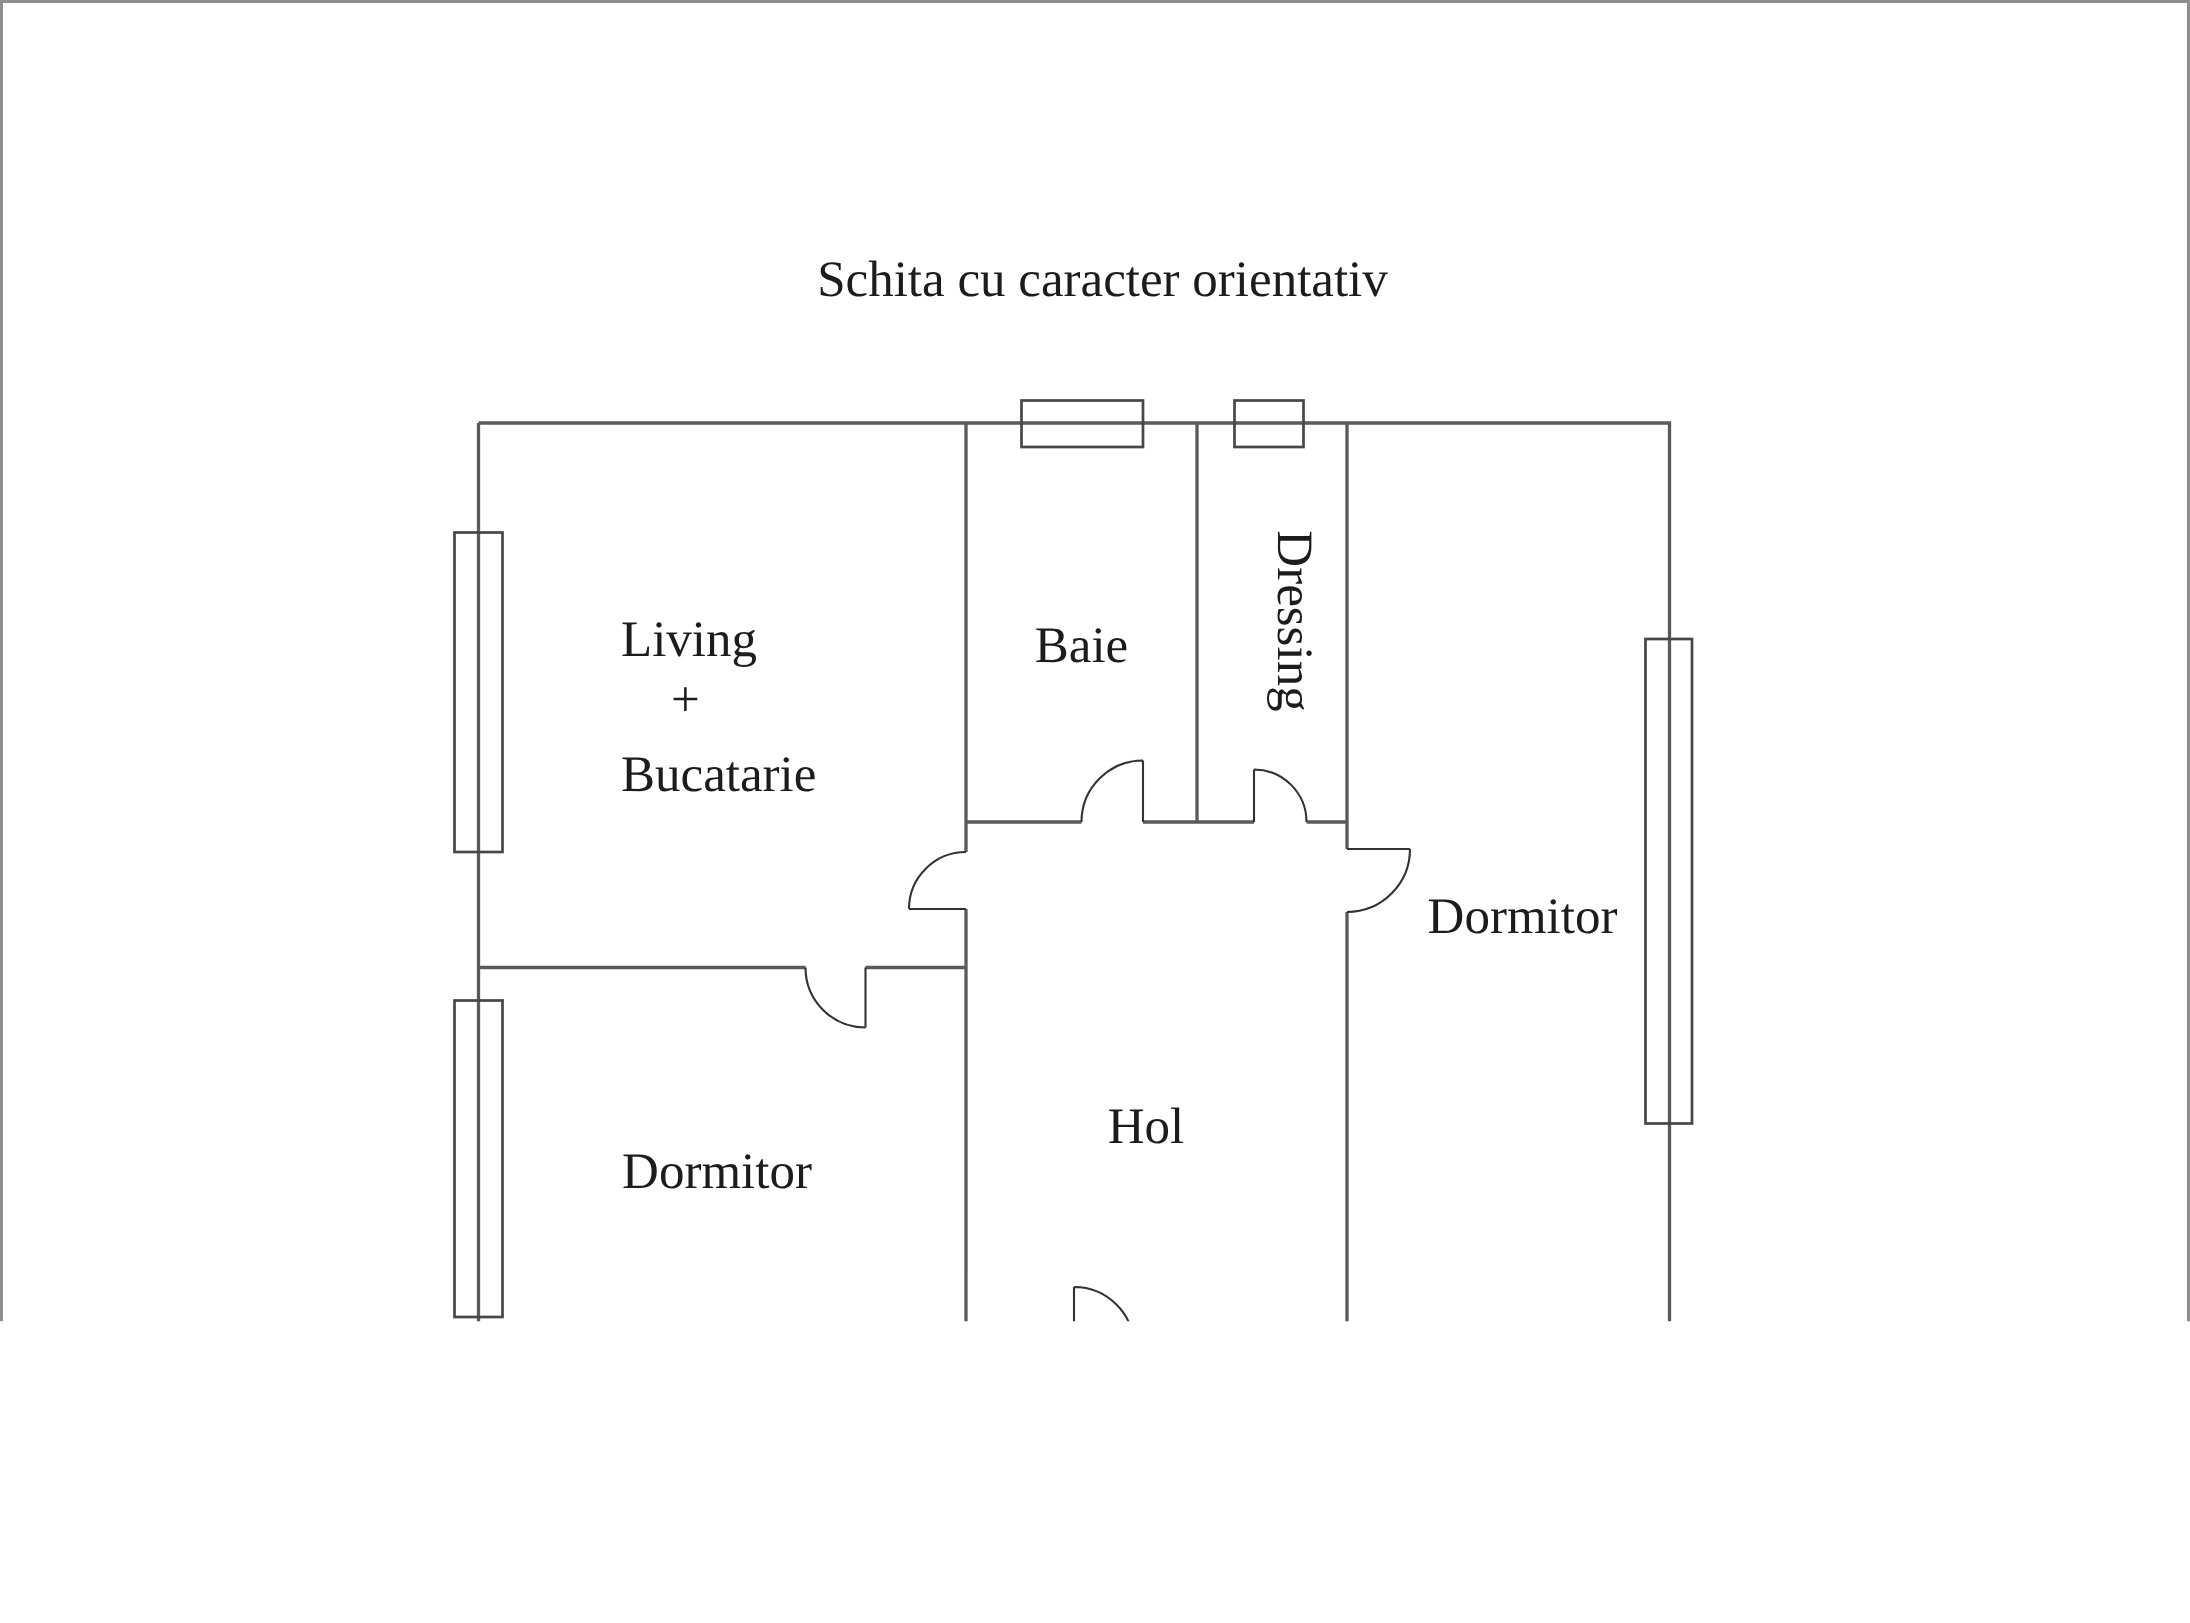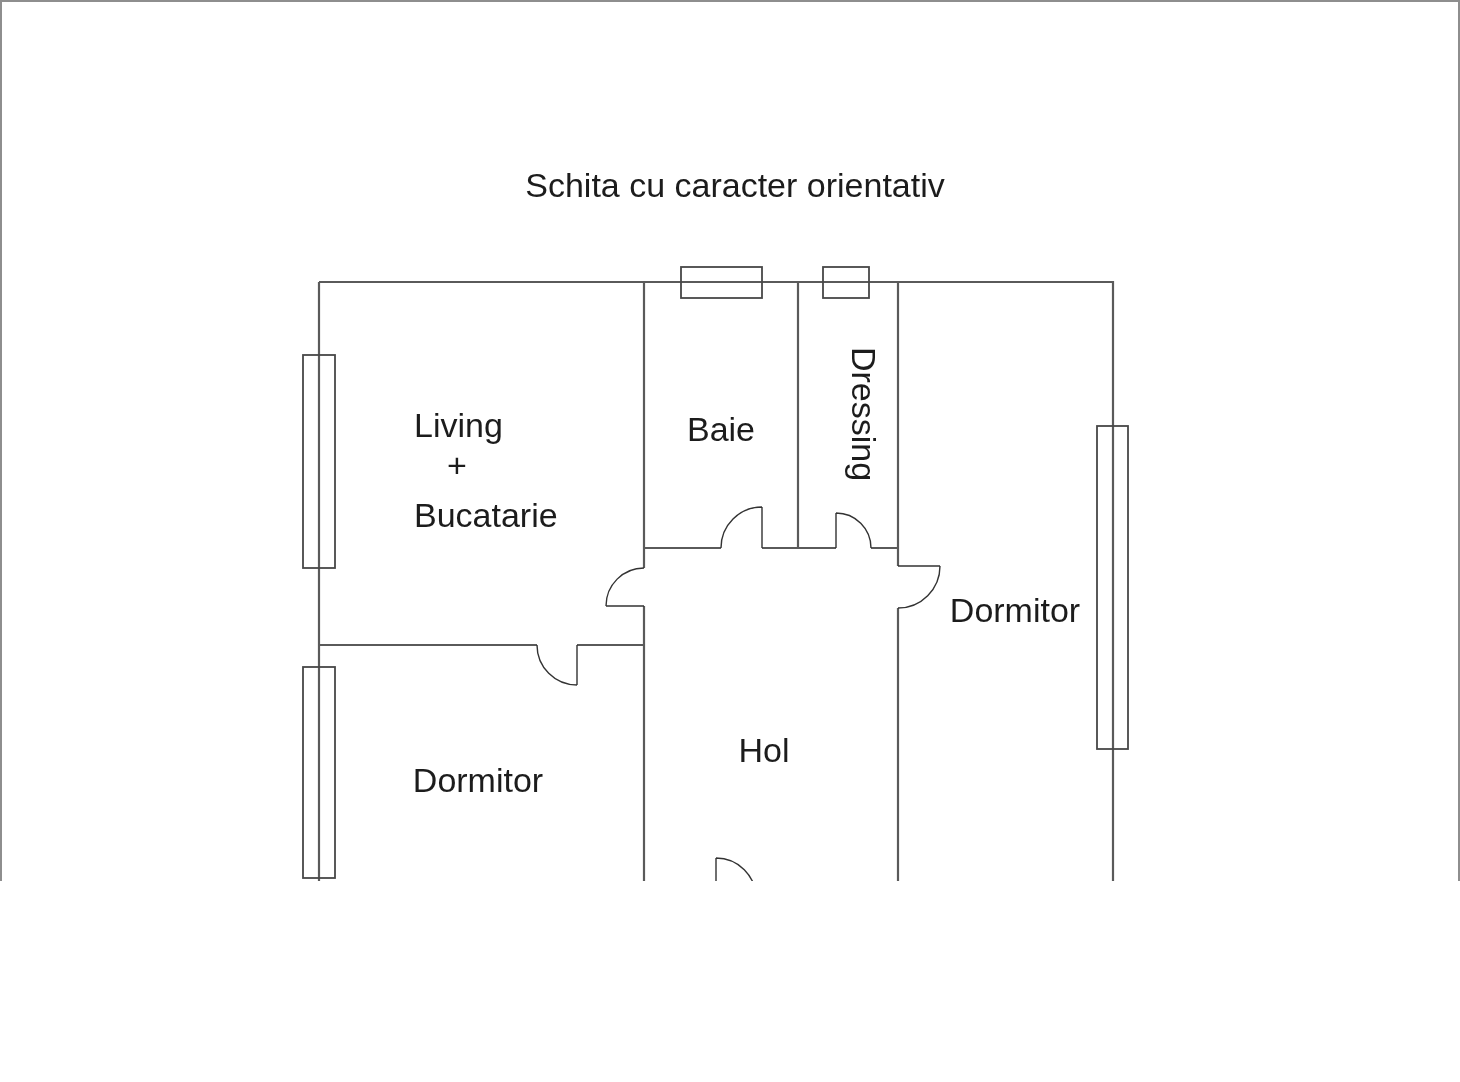--- a/index.html
+++ b/index.html
@@ -2,21 +2,21 @@
 <html style="--frame: #8e8e8e; --wall: #5a5a5a; --door: #333333; --window: #474747; --text: #1c1c1c; --arrow: #231f20; --page: #ffffff;"><head>
 <meta charset="utf-8">
 <style>
   :root{
     --frame:#8e8e8e; --wall:#5a5a5a; --door:#333333; --window:#474747;
     --text:#1c1c1c; --arrow:#231f20; --page:#ffffff;
   }
   html,body{margin:0;padding:0;background:#fff;}
   .stage{
     position:relative;width:1460px;height:881px;background:var(--page);
-    font-family:Liberation Sans, sans-serif;overflow:hidden;
+    font-family:Liberation Serif, serif;overflow:hidden;
   }
   svg{display:block;}
   .frame{fill:none;stroke:var(--frame);stroke-width:2;}
   .walls{fill:none;stroke:var(--wall);stroke-width:2.2;}
   .window{fill:none;stroke:var(--window);stroke-width:1.8;}
   .door{fill:none;stroke:var(--door);stroke-width:1.4;}
   .arrow{fill:var(--arrow);stroke:none;}
   text{fill:var(--text);}
   .t-title{font-size:34px;}
   .t-label{font-size:34px;}

